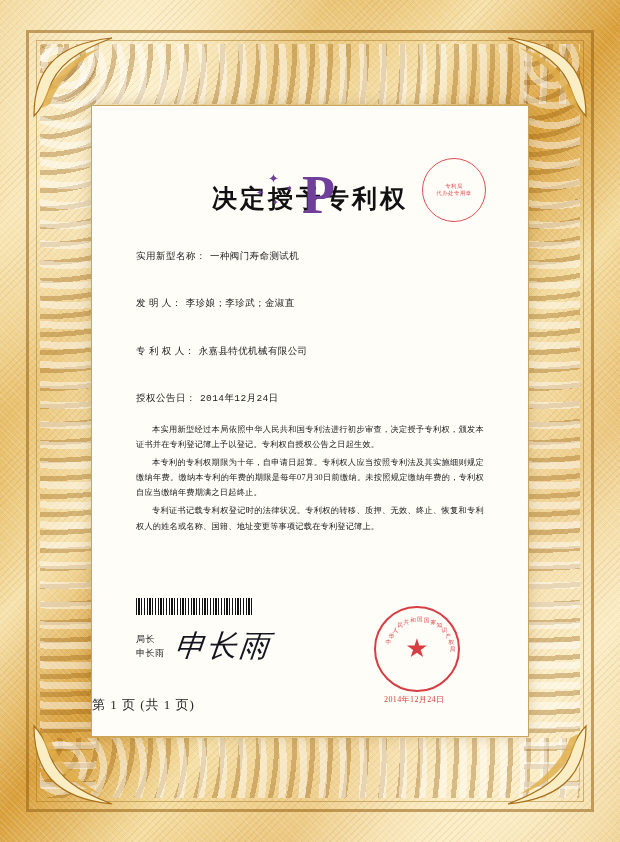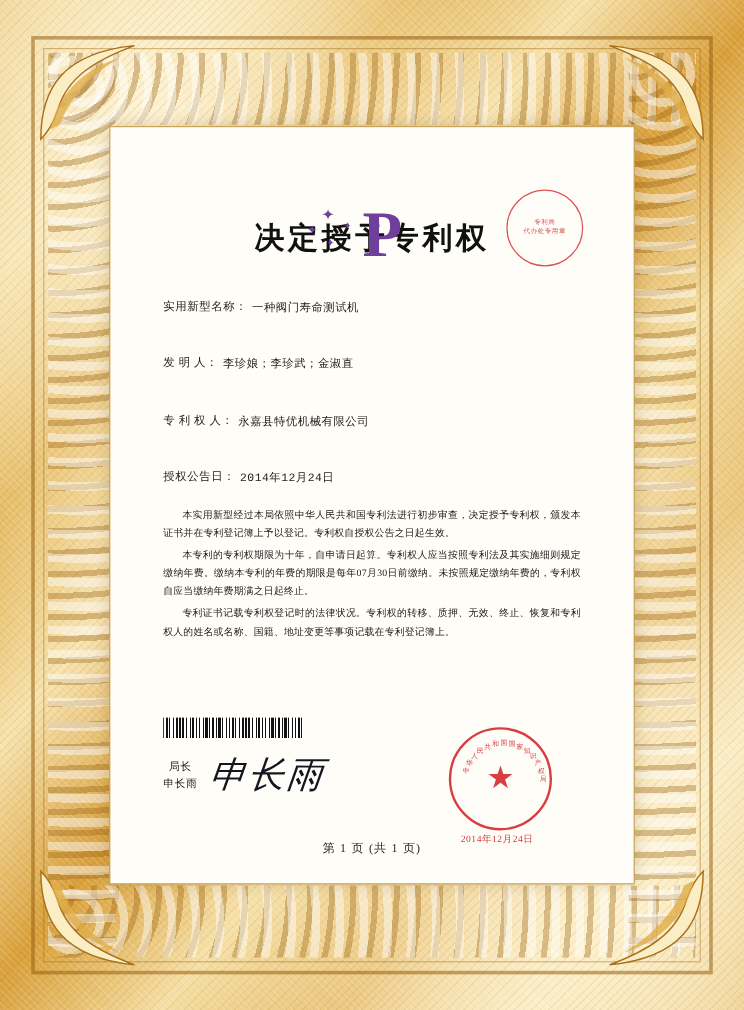--- a/index.html
+++ b/index.html
@@ -164,21 +164,20 @@
     left: 44px;
     top: 520px;
     display: flex;
     align-items: center;
   }
   .sign-label {
     font-size: 9px;
     line-height: 1.45;
     color: #1b1b1b;
     letter-spacing: 0.5px;
-    text-align: center;
   }
   .sign-hand {
     margin-left: 10px;
     font-size: 30px;
     color: #15151f;
     font-family: "DejaVu Serif", serif;
     font-style: italic;
     letter-spacing: 2px;
     transform: skewX(-6deg);
   }
@@ -240,22 +239,21 @@
     letter-spacing: 0.4px;
     opacity: 0.9;
   }
 
   
   .footer {
     position: absolute;
     left: 0;
     right: 0;
     bottom: 22px;
-    text-align: center;
-    font-size: 10px;
+    font-size: 13px;
     color: #262626;
     letter-spacing: 1px;
   }
 
   
   .corner {
     position: absolute;
     width: 86px;
     height: 86px;
     pointer-events: none;

